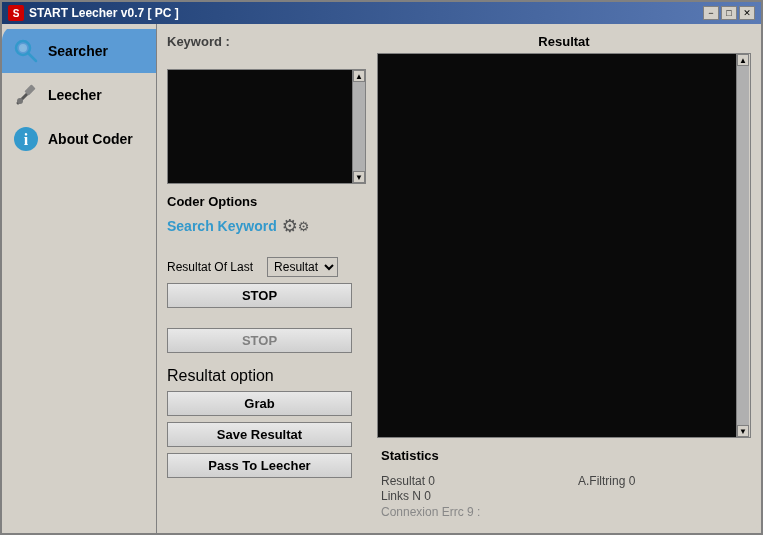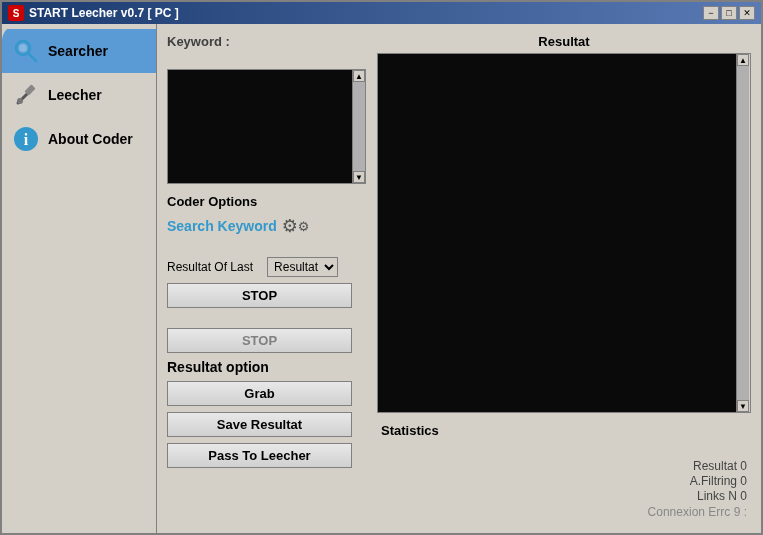--- a/index.html
+++ b/index.html
@@ -239,24 +239,24 @@
       text-align: center;
       color: #000;
     }
 
     .btn-stop {
       color: #808080;
       margin-top: 14px;
     }
 
     .result-option-label {
-      font-size: 14px;
-      font-weight: bold;
-      color: #000;
-      margin-top: 0;
+      font-size: 16px;
+      font-weight: normal;
+      color: #000;
+      margin-top: 8px;
     }
 
     
     .right-panel {
       flex: 1;
       display: flex;
       flex-direction: column;
       margin-left: 10px;
     }
 
@@ -290,30 +290,29 @@
 
     .statistics-section {
       margin-top: 6px;
       padding: 4px;
     }
 
     .statistics-title {
       font-size: 13px;
       font-weight: bold;
       color: #000;
-      margin-bottom: 21px;
+      margin-bottom: 11px;
     }
 
     .stats-grid {
       display: grid;
-      grid-template-columns: 1fr;
+      grid-template-columns: 1fr 1fr;
       gap: 1px 28px;
       font-size: 12px;
       color: #333;
-      text-align: right;
     }
 
     .stat-item {
       color: #444;
     }
 
     .connexion-error {
       color: #888;
       font-size: 12px;
       grid-column: 1 / -1;

